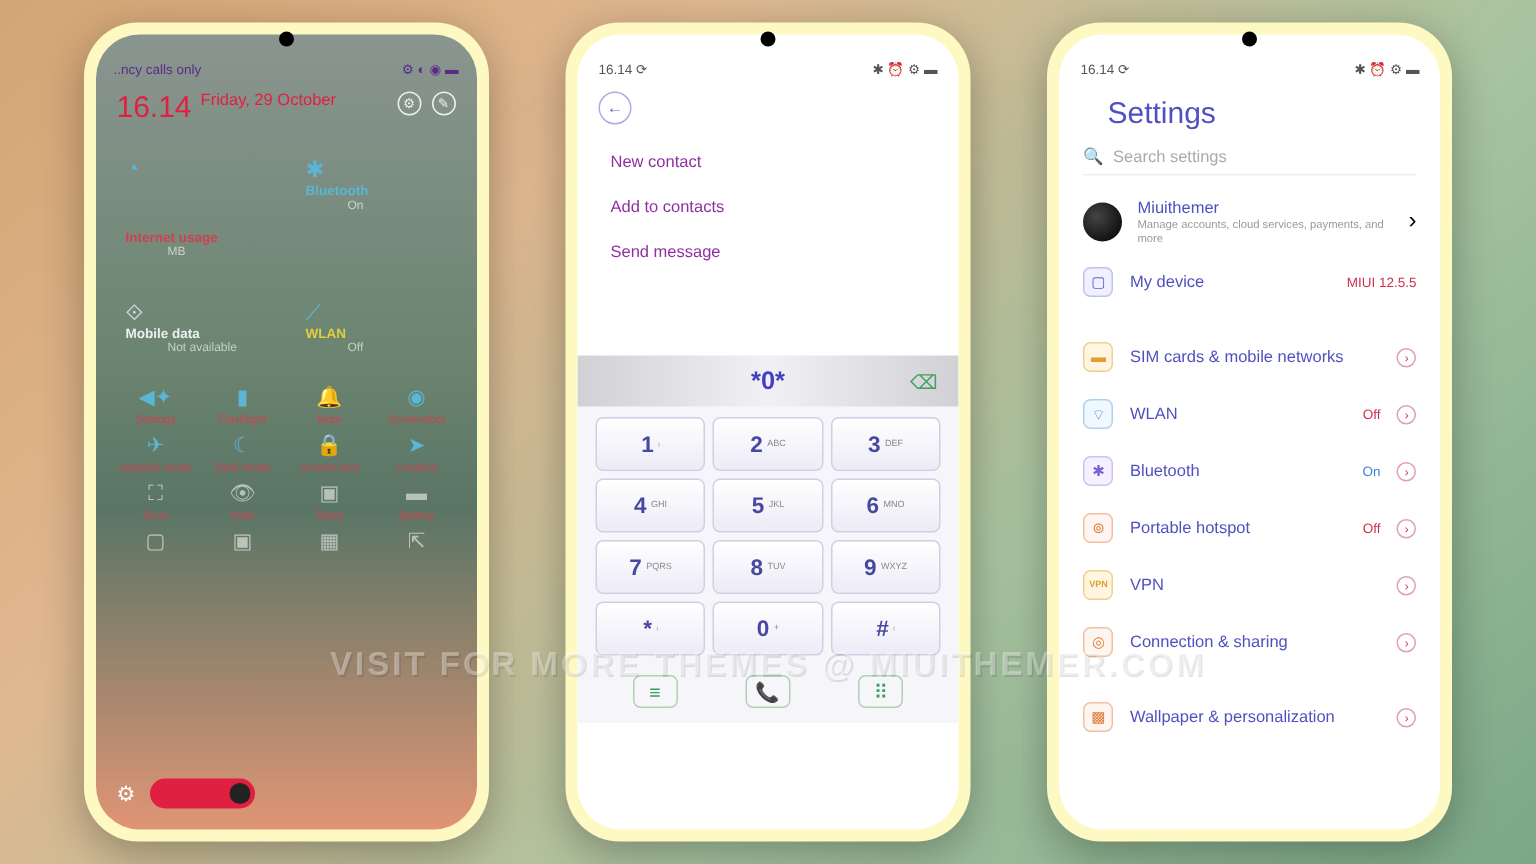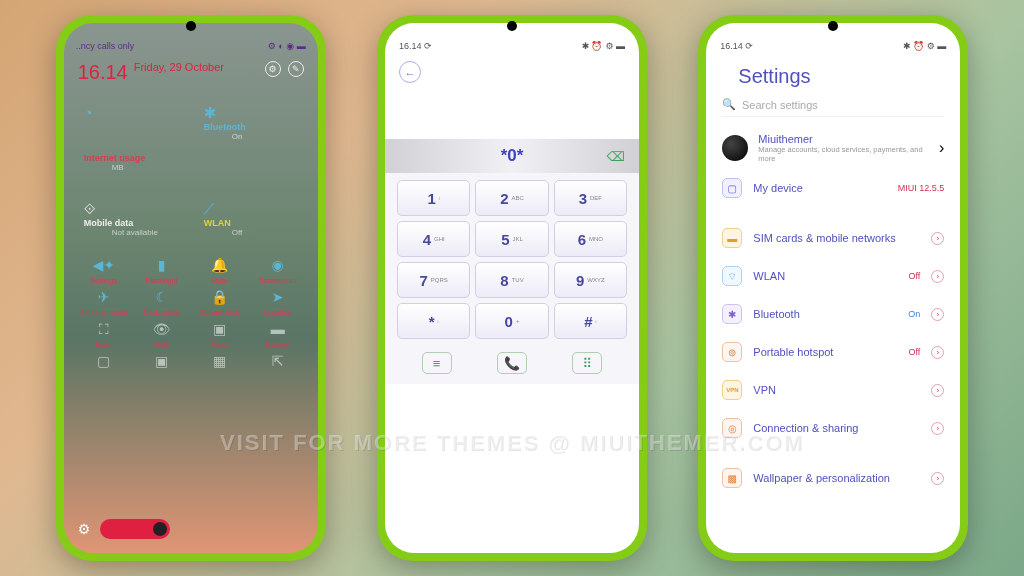--- a/index.html
+++ b/index.html
@@ -11,21 +11,21 @@
   position: relative;
 }
 .watermark {
   position: absolute; bottom: 120px; left: 0; right: 0;
   text-align: center; font-size: 22px; font-weight: bold;
   color: rgba(255,255,255,0.35); letter-spacing: 2px;
   text-shadow: 1px 1px 0 rgba(0,0,0,0.1);
 }
 .phone {
   width: 270px; height: 546px;
-  background: #84cc16; border-radius: 36px;
+  background: #fef9c3; border-radius: 36px;
   padding: 8px; position: relative;
   box-shadow: 0 8px 30px rgba(0,0,0,0.3);
 }
 .screen {
   width: 100%; height: 100%;
   border-radius: 29px; overflow: hidden; position: relative;
 }
 .punch { position: absolute; top: 6px; left: 50%; transform: translateX(-50%);
   width: 10px; height: 10px; background: #000; border-radius: 50%; z-index: 100; }
 
@@ -219,20 +219,25 @@
 <div class="phone p2">
   <div class="punch"></div>
   <div class="screen">
     <div class="status">
       <span>16.14 ⟳</span>
       <span>✱ ⏰ ⚙ ▬</span>
     </div>
     <div class="topbar">
       <div class="back">←</div>
     </div>
+    <div class="menu">
+      <div>New contact</div>
+      <div>Add to contacts</div>
+      <div>Send message</div>
+    </div>
     <div class="display">
       <span class="dnum">*0*</span>
       <span class="del">⌫</span>
     </div>
     <div class="keypad" id="keypad">
         <div class="key">
           <span class="kn">1</span>
           <span class="kl">ᵢ</span>
         </div>
         <div class="key">

